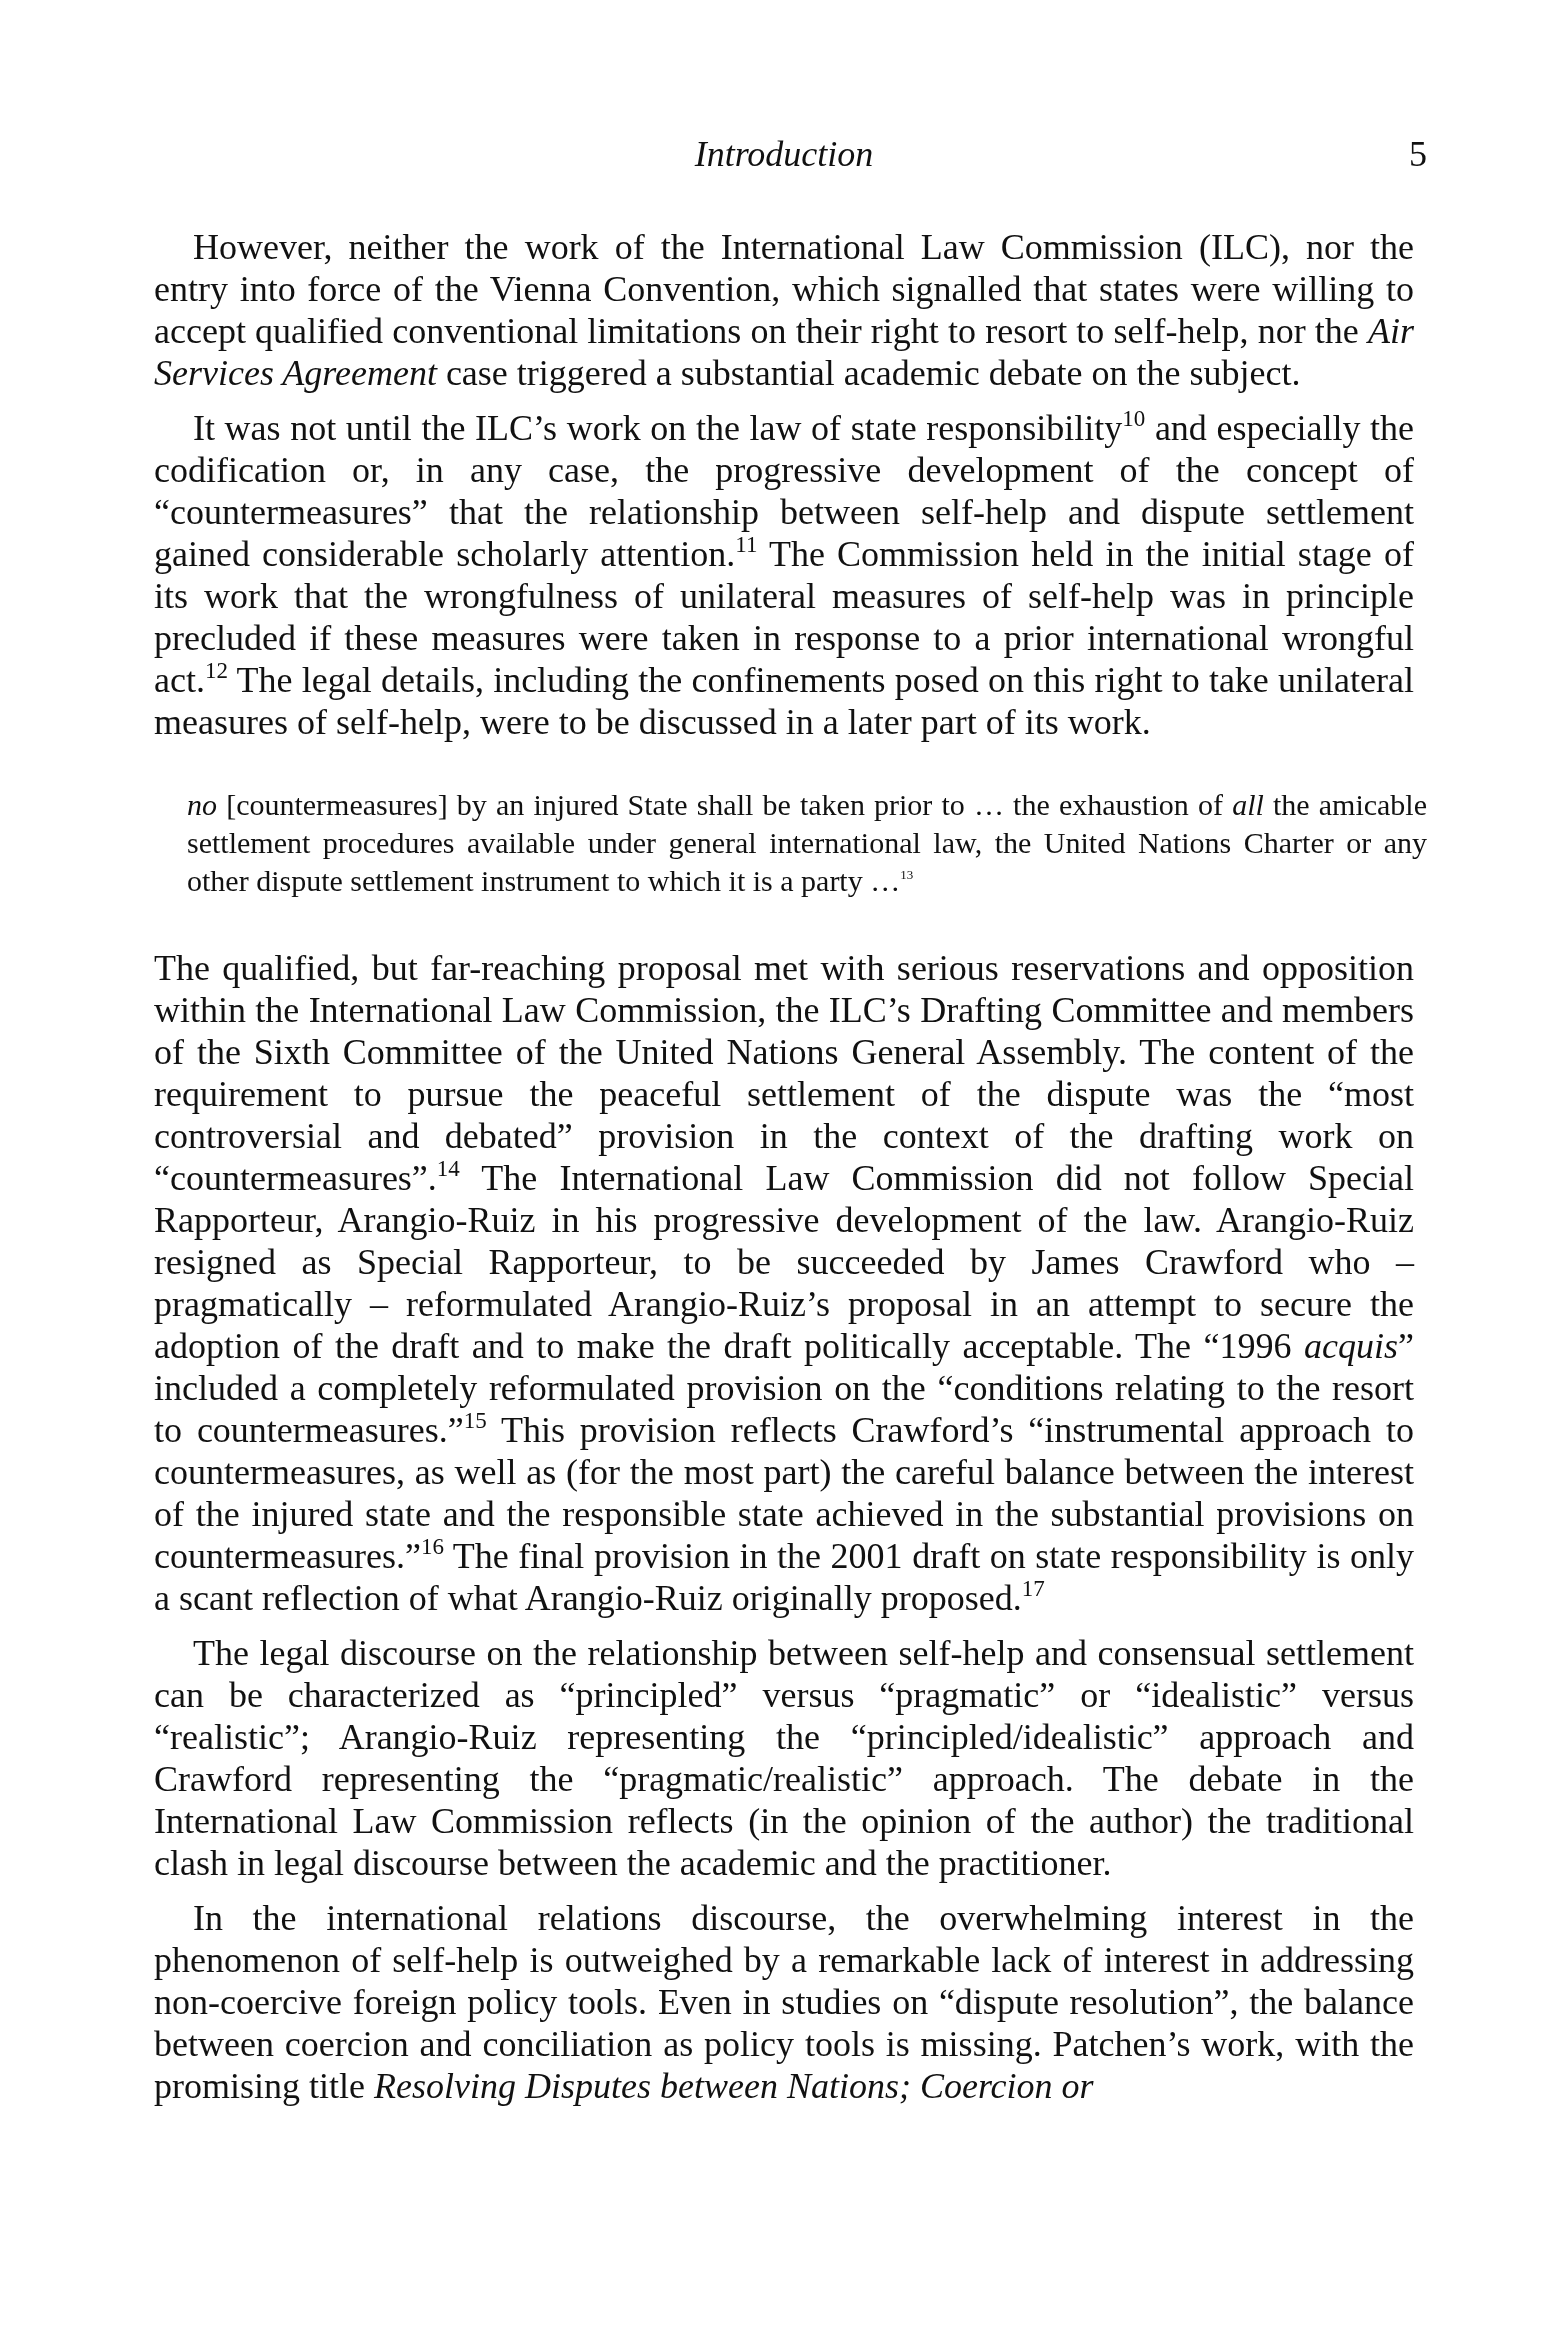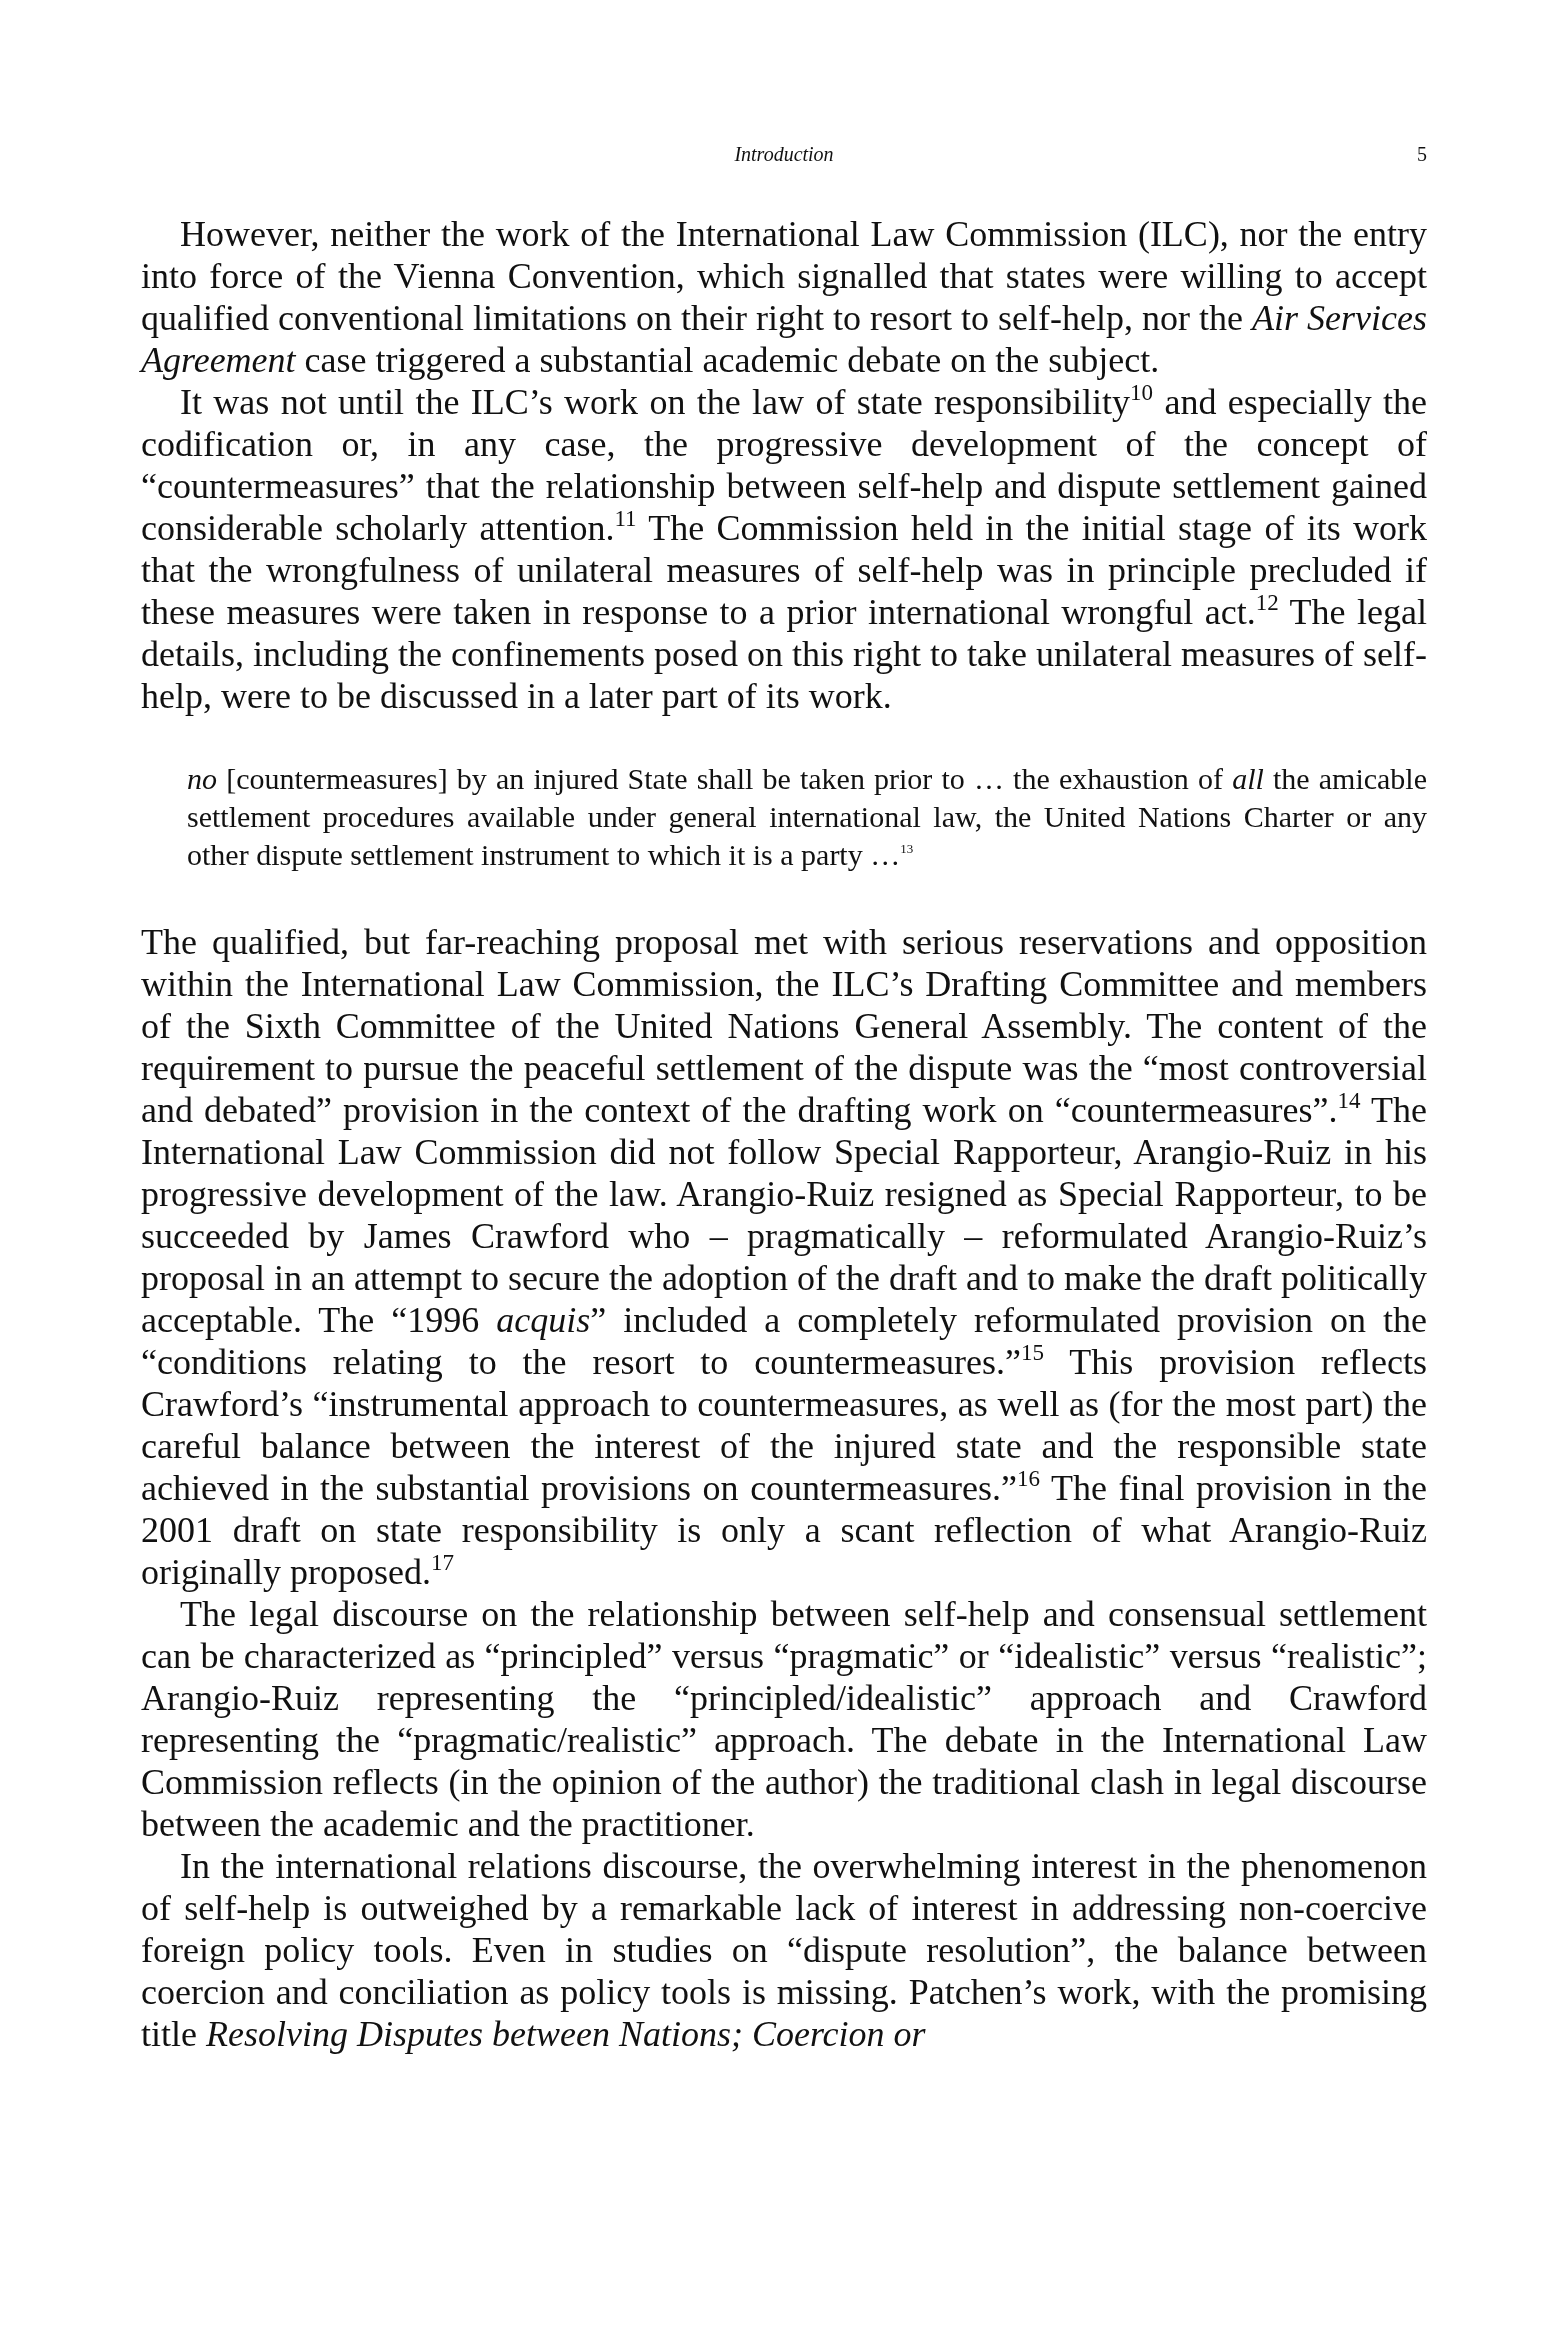--- a/index.html
+++ b/index.html
@@ -20,42 +20,42 @@
     left: 0; top: 0;
     width: 1568px;
     height: 2334px;
   }
   .running-head {
     position: absolute;
     top: 134px;
     left: 141px;
     width: 1286px;
     height: 40px;
-    font-size: 20px;
+    font-size: 36px;
     line-height: 40px;
   }
   .running-title {
     position: absolute;
     left: 0; right: 0;
     text-align: center;
     font-style: italic;
   }
   .page-number {
     position: absolute;
     right: 0;
     top: 0;
   }
   .body-text {
     position: absolute;
     left: 141px;
     top: 213px;
     width: 1286px;
   }
   .para {
-    margin: 0;
+    margin: 13px;
     font-size: 36px;
     line-height: 42px;
     text-align: justify;
     text-indent: 39px;
     hyphens: none;
   }
   .para.noindent { text-indent: 0; }
   .para .sup {
     font-size: 23px;
     vertical-align: 0;

